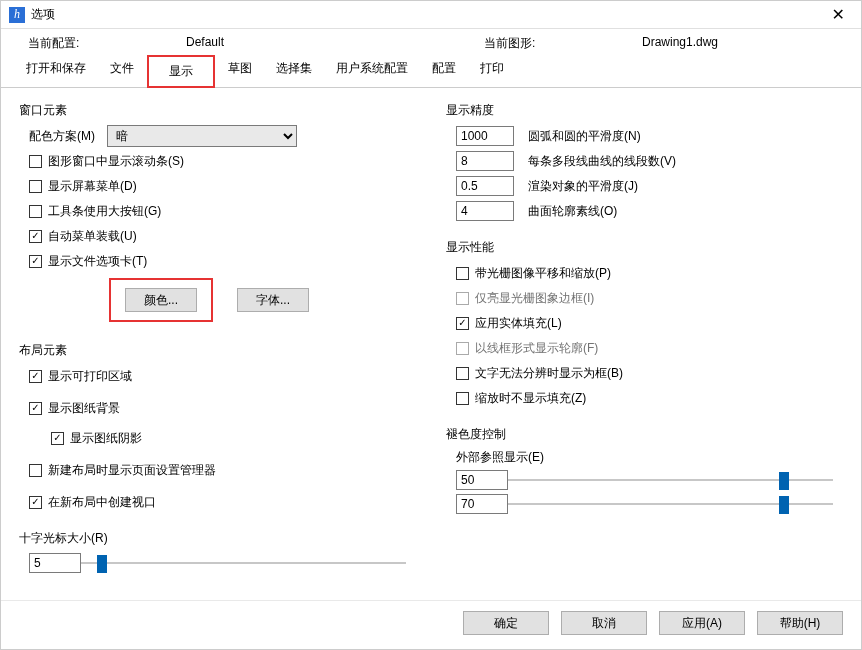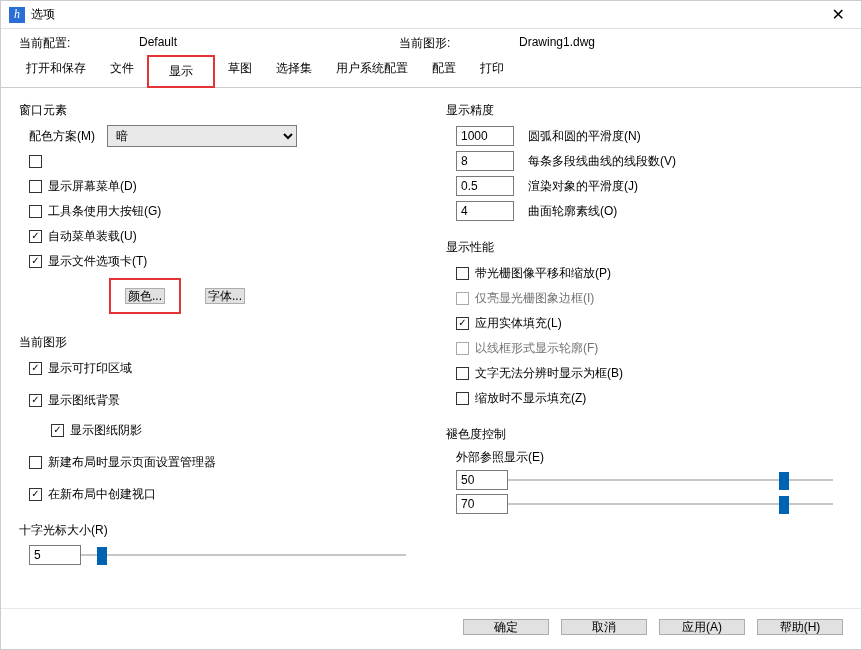--- a/index.html
+++ b/index.html
@@ -41,22 +41,23 @@
   font-size: 12px;
 }
 .titlebar .title { flex: 0 0 auto; }
 .titlebar .spacer { flex: 1; }
 .titlebar .close {
   font-size: 16px;
   padding: 0 8px;
   cursor: pointer;
 }
 .cfg-row {
-  padding: 6px 14px 2px 18px;
-  display: flex;
+  padding: 6px 14px 2px 27px;
+  display: flex;
+  gap: 38px;
 }
 .cfg-row .lbl1 { width: 120px; }
 .cfg-row .val1 { width: 260px; }
 .cfg-row .lbl2 { width: 120px; }
 .cfg-row .val2 { flex: 1; }
 .tabs {
   display: flex;
   padding: 0 14px;
   border-bottom: 1px solid #ccc;
 }
@@ -114,22 +115,22 @@
 .lbl-disabled { color: #737373; }
 select.scheme {
   width: 190px;
   height: 22px;
   border: 1px solid #7a7a7a;
   background: #e9e9e9;
   font-size: 12px;
   padding: 0 4px;
 }
 .btn {
-  height: 16px;
-  padding: 0 2px;
+  height: 24px;
+  padding: 0 18px;
   border: 1px solid #adadad;
   background: #e1e1e1;
   cursor: pointer;
   display: inline-flex;
   align-items: center;
   justify-content: center;
   font-size: 12px;
 }
 .btn-wrap-hl {
   border: 2px solid #e63333;
@@ -228,20 +229,21 @@
         <div class="group-title">窗口元素</div>
         <div class="row">
           <span>配色方案(M)</span>
           <span style="width:12px"></span>
           <select class="scheme">
             <option>暗</option>
           </select>
         </div>
         <div class="row">
           <span class="chk"></span>
+          <span>图形窗口中显示滚动条(S)</span>
         </div>
         <div class="row">
           <span class="chk"></span>
           <span>显示屏幕菜单(D)</span>
         </div>
         <div class="row">
           <span class="chk"></span>
           <span>工具条使用大按钮(G)</span>
         </div>
         <div class="row">
@@ -254,21 +256,21 @@
         </div>
         <div class="btn-row">
           <span class="btn-wrap-hl">
             <button class="btn">颜色...</button>
           </span>
           <button class="btn">字体...</button>
         </div>
       </div>
 
       <div class="group">
-        <div class="group-title">当前图形</div>
+        <div class="group-title">布局元素</div>
         <div class="row">
           <span class="chk checked"></span>
           <span>显示可打印区域</span>
         </div>
         <div class="row" style="margin-top:10px">
           <span class="chk checked"></span>
           <span>显示图纸背景</span>
         </div>
         <div class="row row-indent" style="margin-top:8px">
           <span class="chk checked"></span>

